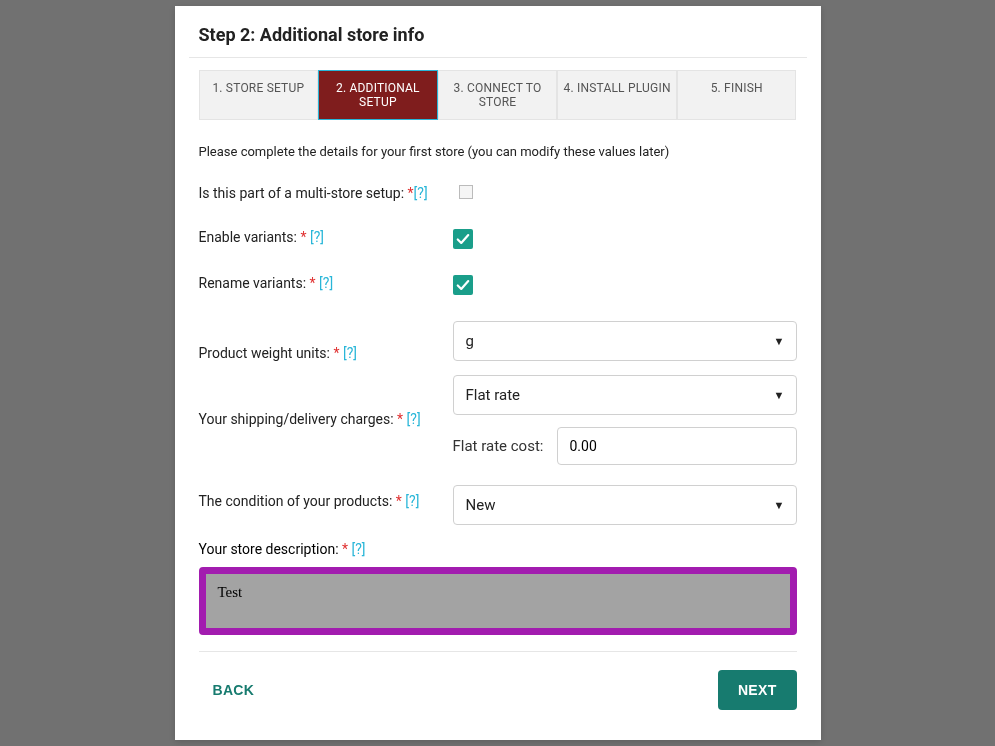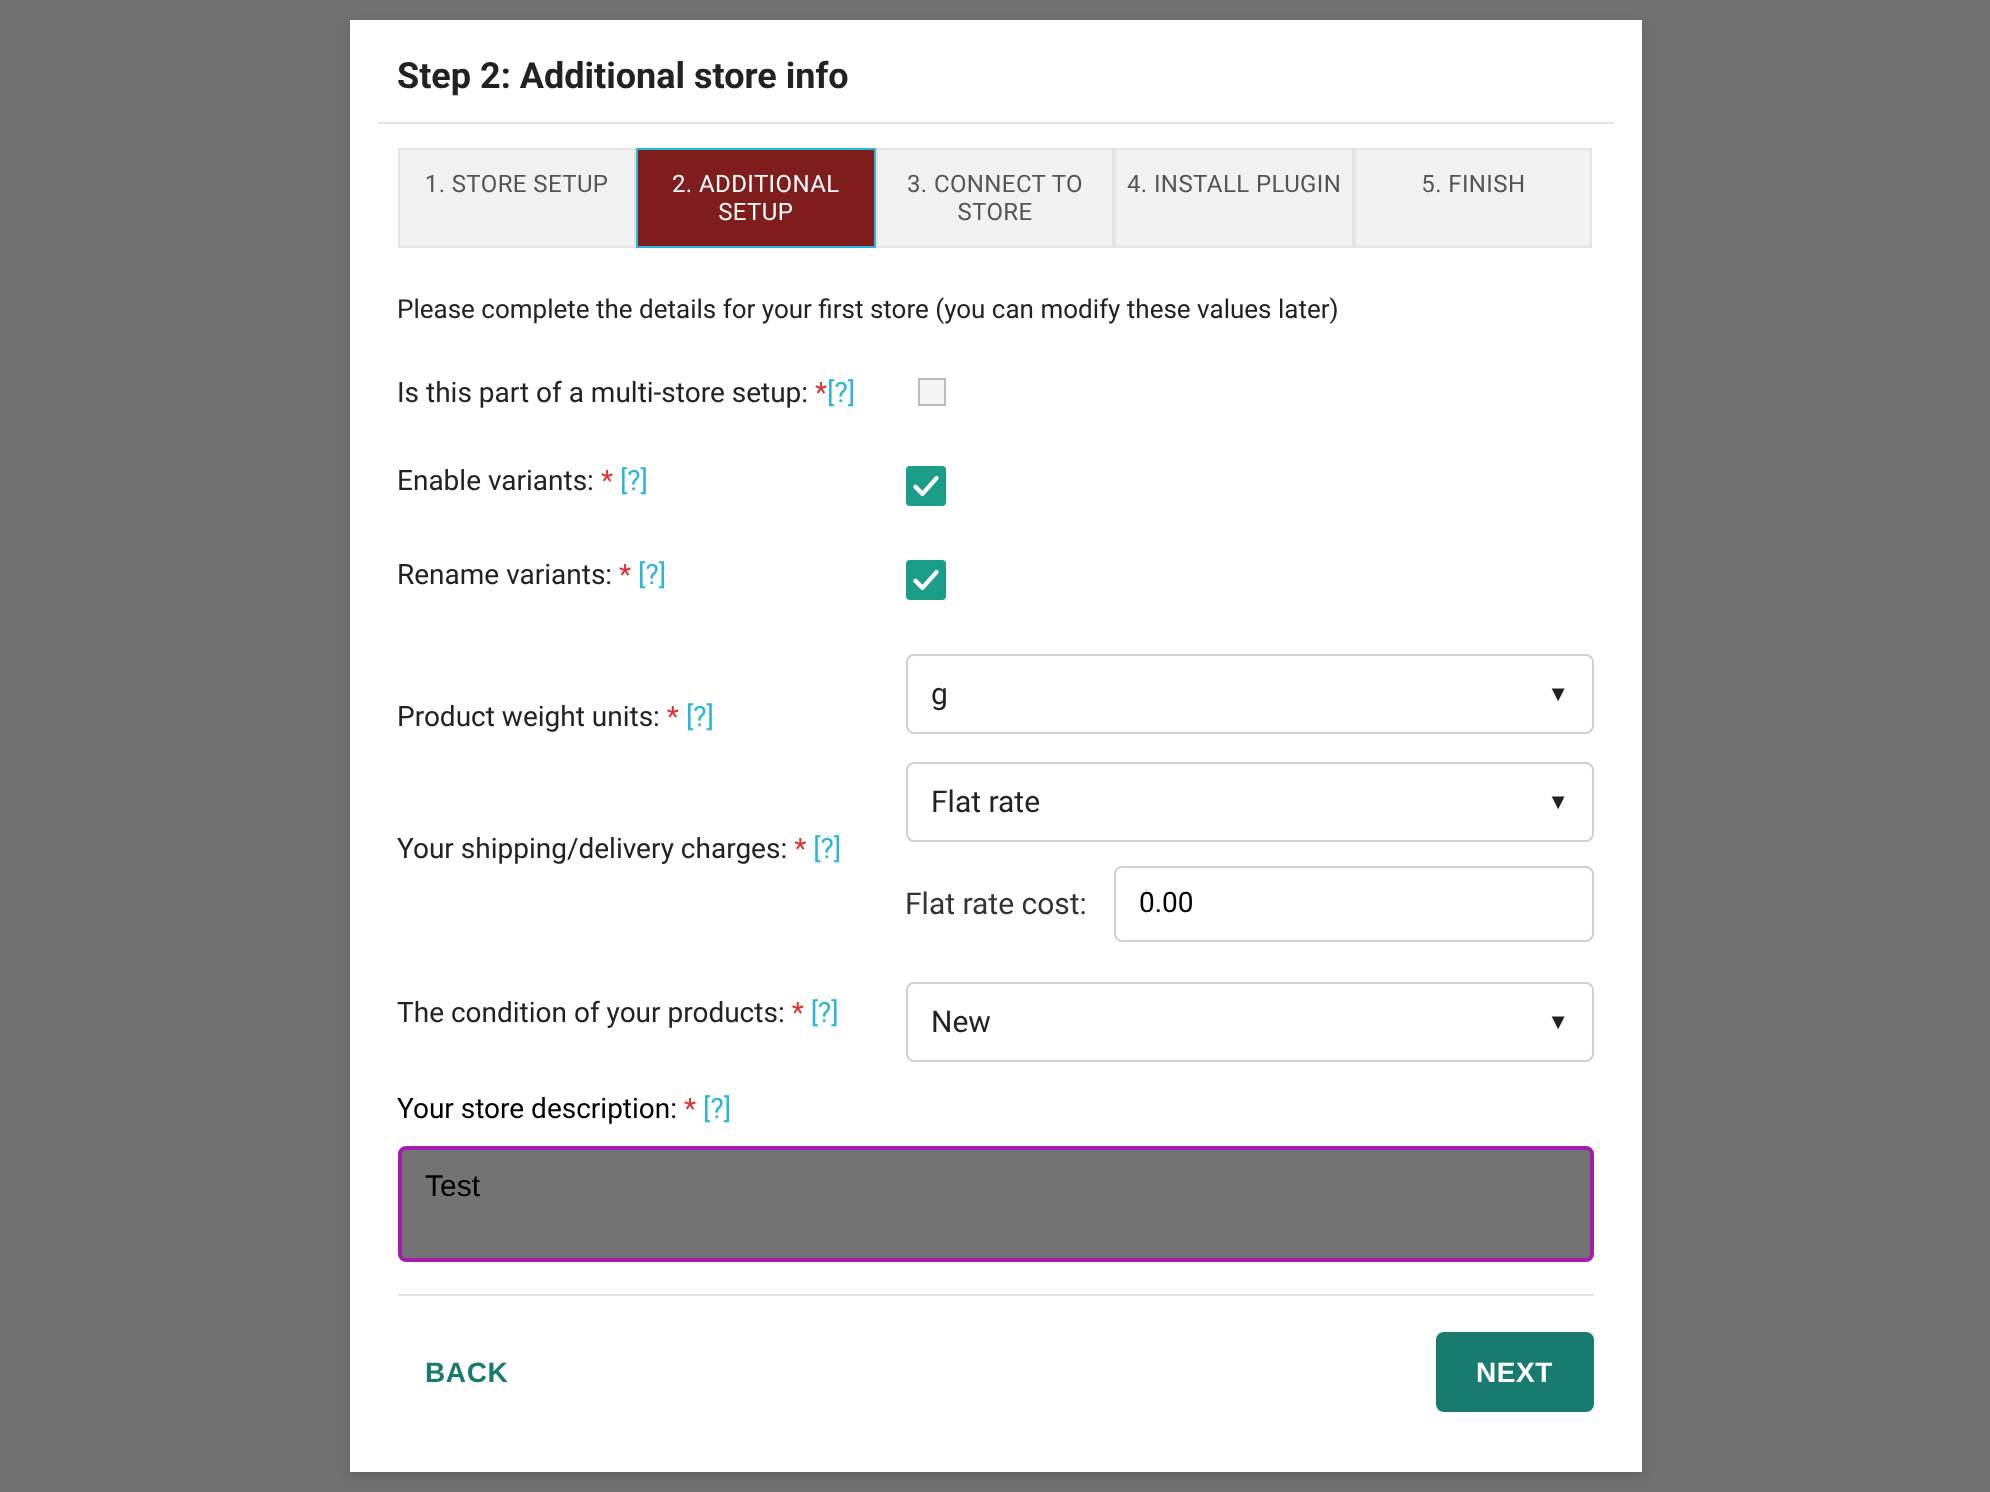--- a/index.html
+++ b/index.html
@@ -143,25 +143,25 @@
     color: #333;
   }
   .ship-row .ship-input {
     width: 240px;
   }
   .desc-row { margin-bottom: 10px; }
   .textarea {
     width: 100%;
     padding: 10px 12px;
     font-size: 15px;
-    border: 2px solid #a21caf;
+    border: 7px solid #a21caf;
     border-radius: 4px;
-    background: #737373;
+    background: #a3a3a3;
     min-height: 52px;
-    font-family: Liberation Sans, sans-serif;
+    font-family: Liberation Serif, serif;
     resize: none;
   }
   .footer-hr {
     border: none;
     border-top: 1px solid #e6e6e6;
     margin: 12px 0 18px 0;
   }
   .footer {
     display: flex;
     justify-content: space-between;

